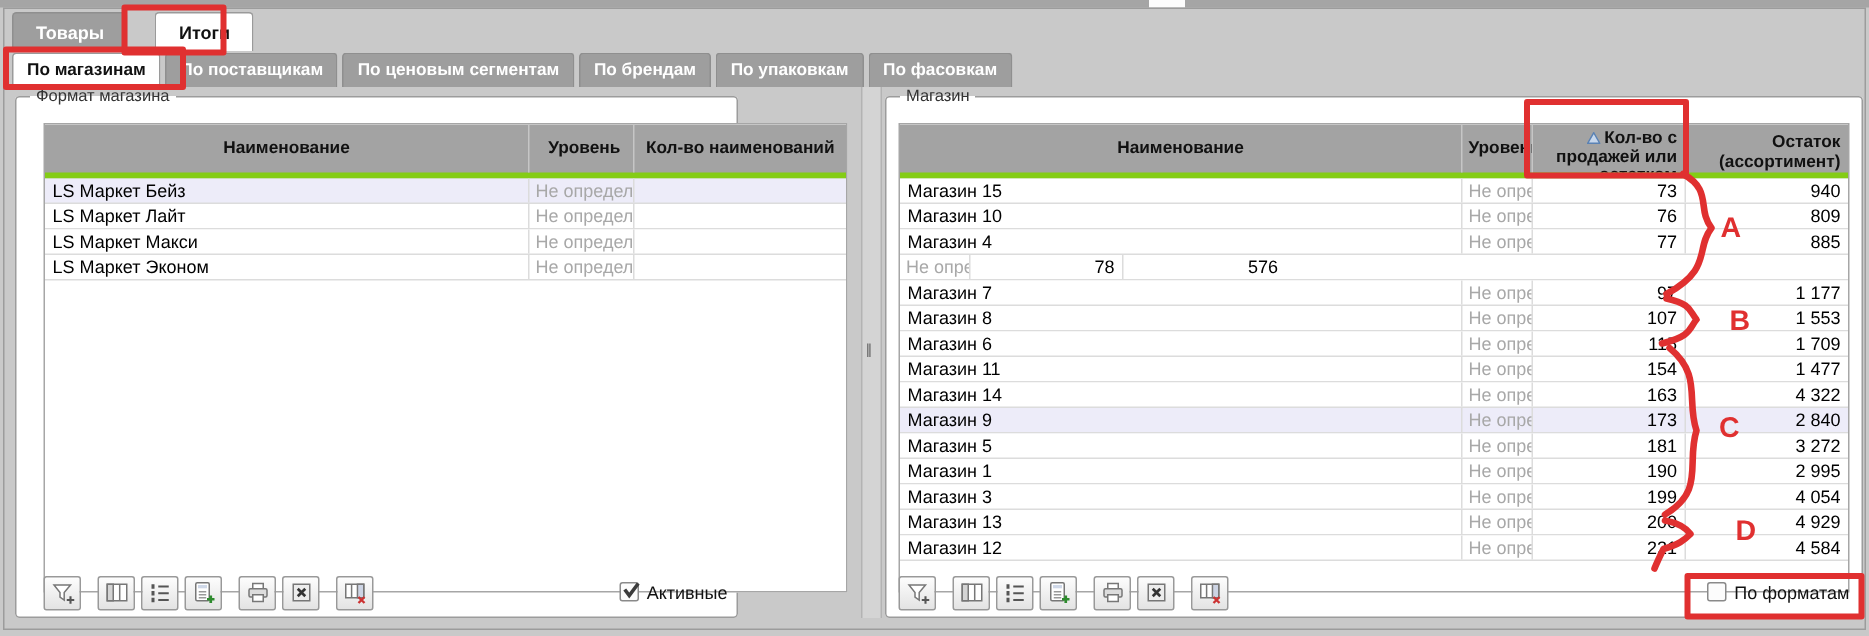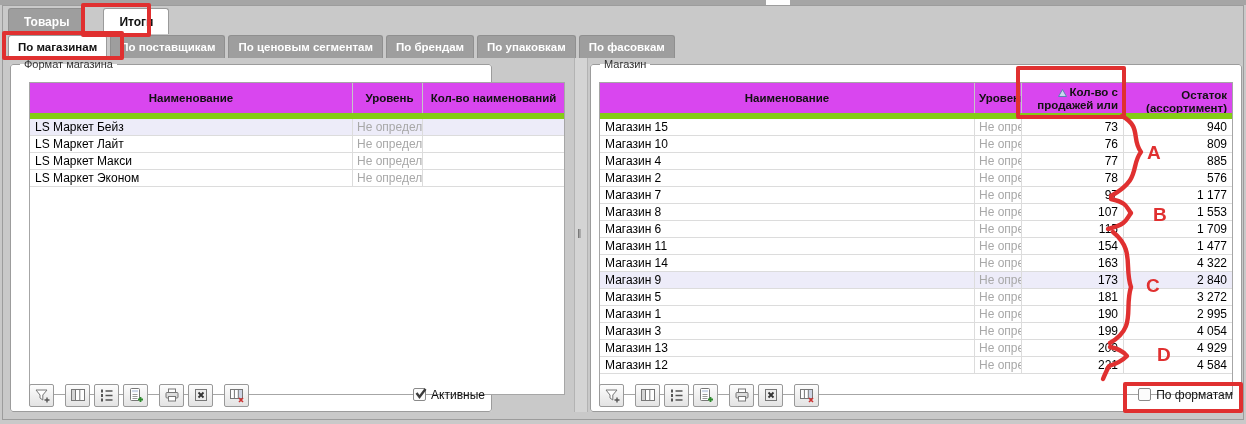--- a/index.html
+++ b/index.html
@@ -27,21 +27,21 @@
   .right-panel { left: 590px; top: 58px; width: 652px; height: 354px; }
 
   .splitter { position: absolute; left: 574px; top: 58px; width: 14px; height: 354px; background: #d4d4d4;
               border-left: 1px solid #b3b3b3; border-right: 1px solid #b3b3b3; }
   .splitter .grip { position: absolute; top: 170px; left: 2px; font-size: 9px; color: #555; }
 
   
   .table-box { position: absolute; top: 12px; background: #fff; border: 1px solid #a6a6a6; overflow: hidden; }
   .left-table  { left: 18px; width: 536px; height: 313px; }
   .right-table { left: 8px;  width: 634px; height: 313px; }
-  .thead { display: flex; height: 36px; border-bottom: 6px solid #84cc16; background: #d946ef; }
+  .thead { display: flex; height: 36px; border-bottom: 4px solid #84cc16; background: #a3a3a3; }
   .th { font-weight: bold; font-size: 11.5px; color: #111; border-right: 1px solid #c6c6c6;
         display: flex; align-items: center; justify-content: center; text-align: center; overflow: hidden; }
   .th.block { display: block; padding-top: 3px; line-height: 12.5px; }
   .th.clip-left { justify-content: flex-start; padding-left: 4px; white-space: nowrap; }
   .th:last-child { border-right: none; }
   .tr { display: flex; height: 17px; line-height: 16px; font-size: 12px; border-bottom: 1px solid #dcdcdc; background: #fff; }
   .tr.selected { background: #edecf9; }
   .td { border-right: 1px solid #dcdcdc; overflow: hidden; white-space: nowrap; }
   .td:last-child { border-right: none; }
   .level-text { color: #a8a8a8; }
@@ -230,21 +230,20 @@
             <div class="td r-qty">76</div>
             <div class="td r-stock">809</div>
           </div>
           <div class="tr">
             <div class="td r-name">Магазин 4</div>
             <div class="td r-level level-text">Не опре</div>
             <div class="td r-qty">77</div>
             <div class="td r-stock">885</div>
           </div>
           <div class="tr">
-            <div class="td r-name">Магазин 2</div>
             <div class="td r-level level-text">Не опре</div>
             <div class="td r-qty">78</div>
             <div class="td r-stock">576</div>
           </div>
           <div class="tr">
             <div class="td r-name">Магазин 7</div>
             <div class="td r-level level-text">Не опре</div>
             <div class="td r-qty">97</div>
             <div class="td r-stock">1 177</div>
           </div>

